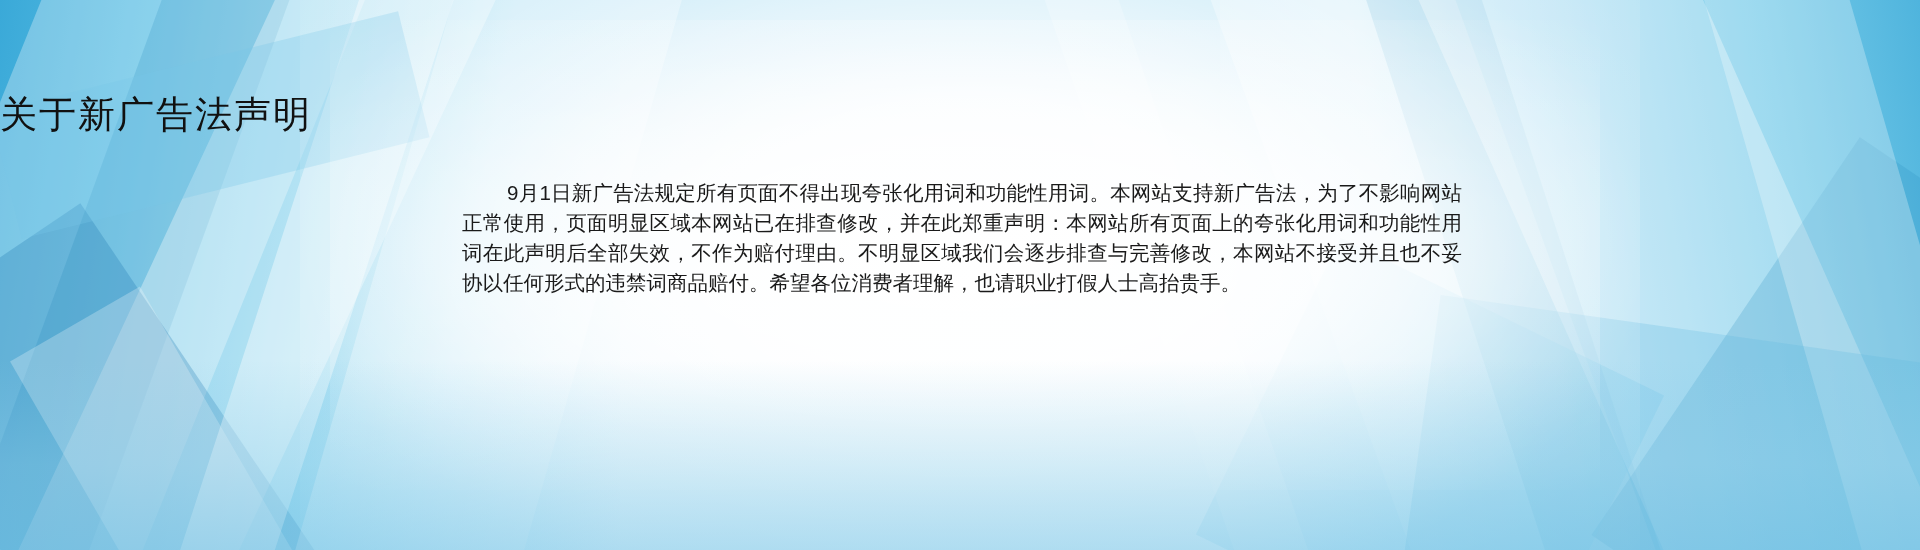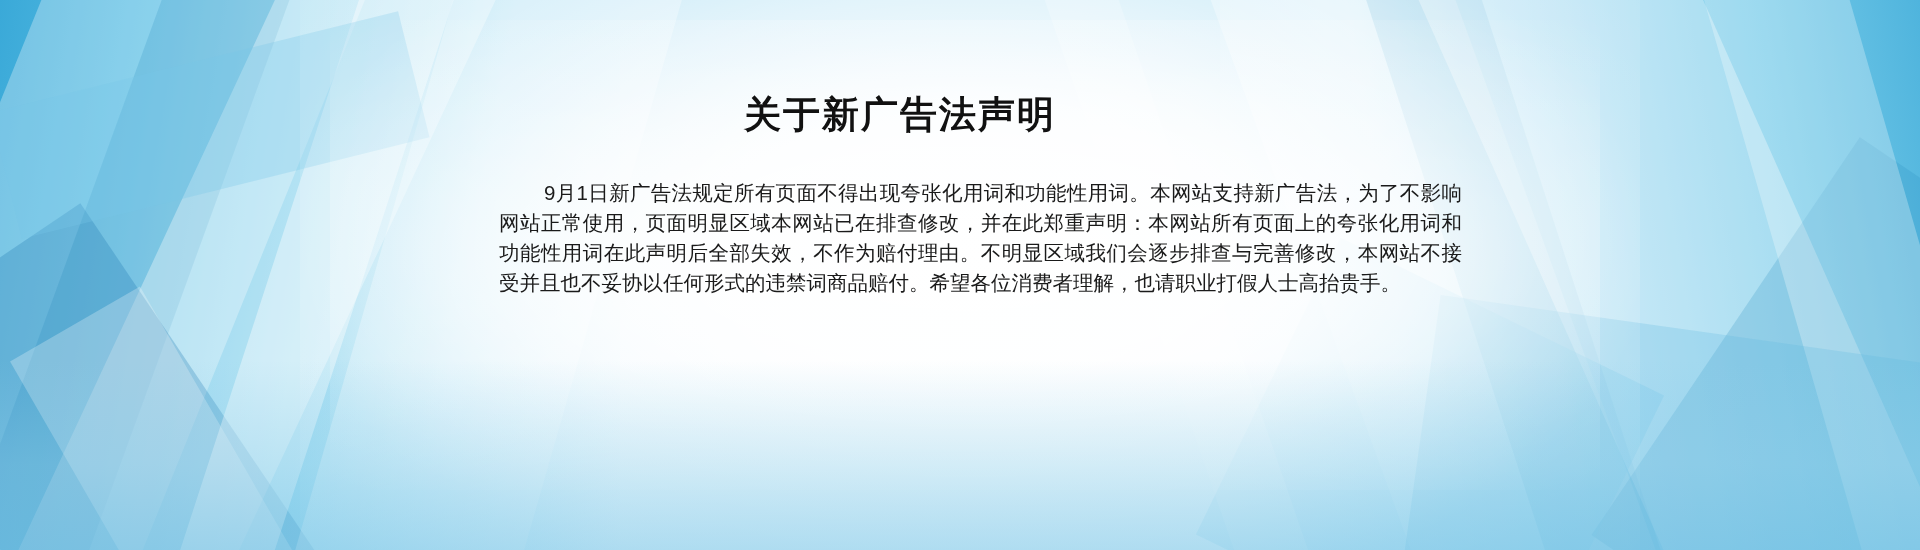--- a/index.html
+++ b/index.html
@@ -85,44 +85,43 @@
     position: absolute;
     left: 0; top: 0;
     width: 1920px;
     height: 550px;
   }
   .title {
     position: absolute;
     left: 0;
     top: 92px;
     width: 1800px;
-    text-align: center;
+    text-align: left;
     font-size: 37px;
-    font-weight: bold;
+    font-weight: normal;
     color: #111111;
     letter-spacing: 2px;
     line-height: 46px;
   }
   .body-block {
     position: absolute;
     left: 462px;
     top: 178px;
     width: 1000px;
     font-size: 20.5px;
     line-height: 30px;
     color: #1a1a1a;
     text-align: justify;
     text-justify: inter-ideograph;
   }
   .para {
     margin: 0;
   }
   .para-indent {
     text-indent: 2.2em;
-    margin-left: 37px;
   }
 </style>
 </head>
 <body>
 
 <div id="banner">
 
   <div class="bg-base"></div>
   <div class="bg-left"></div>
   <div class="bg-right"></div>

